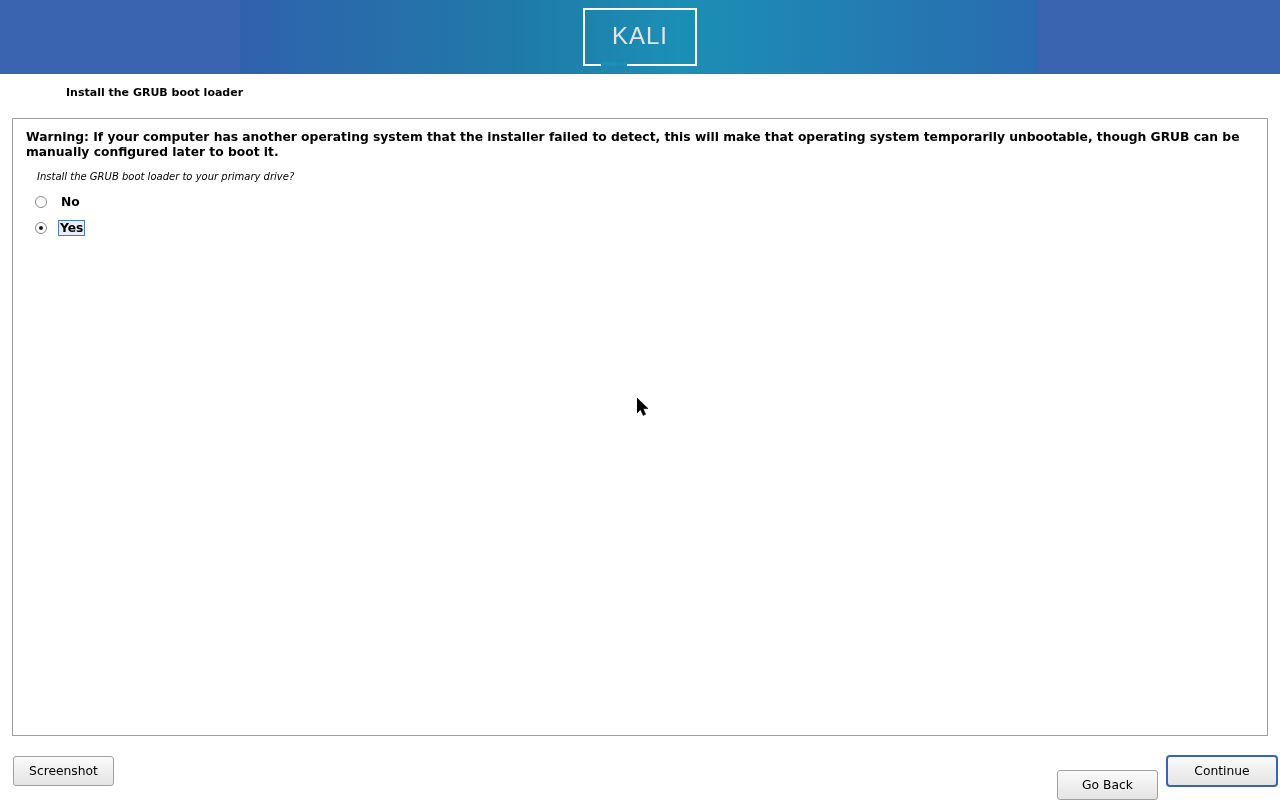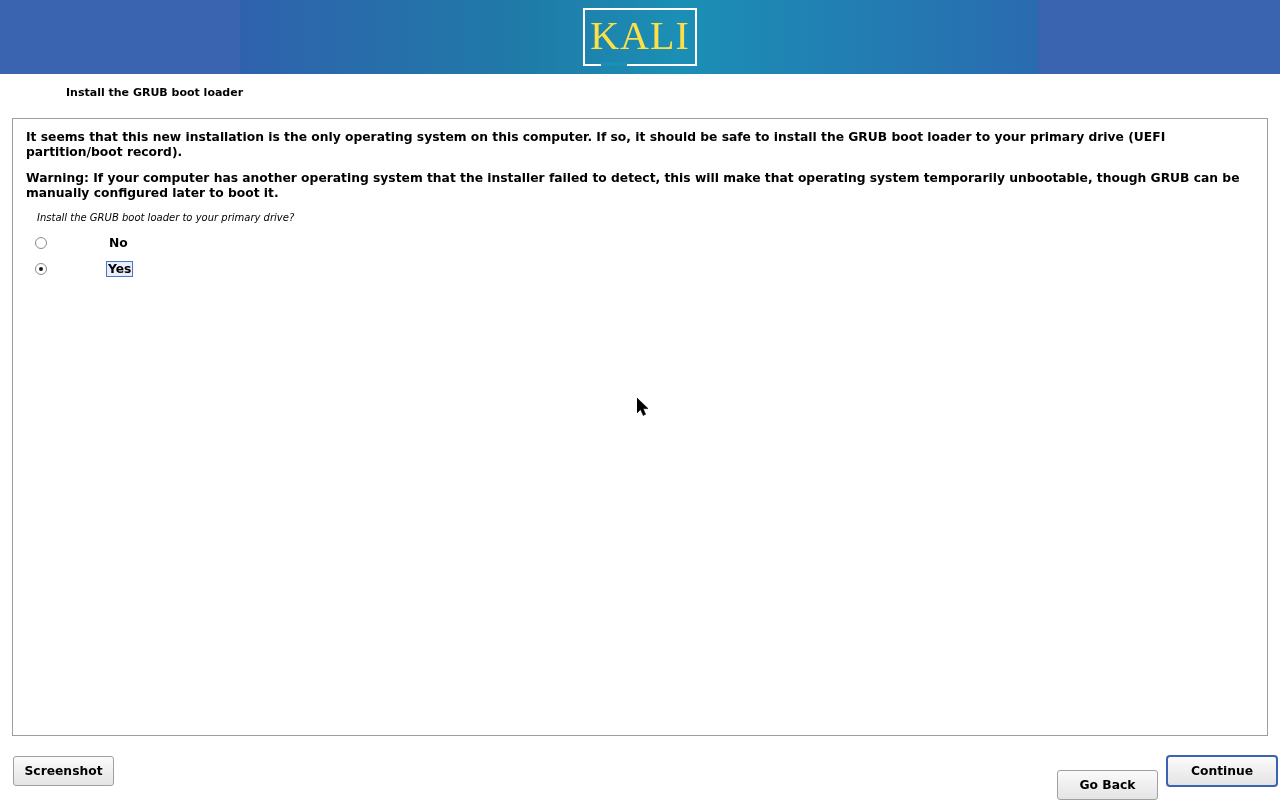--- a/index.html
+++ b/index.html
@@ -33,24 +33,24 @@
     top: 8px;
     transform: translateX(-50%);
     width: 114px;
     height: 58px;
     border: 2px solid #ffffff;
     display: flex;
     align-items: center;
     justify-content: center;
   }
   .banner-logo-text {
-    color: #fde047;
-    font-size: 40px;
+    color: #e5e5e5;
+    font-size: 24px;
     letter-spacing: 1px;
-    font-family: Liberation Serif, serif;
+    font-family: Liberation Sans, sans-serif;
     font-weight: 400;
     line-height: 1;
     padding-bottom: 2px;
   }
   .banner-logo::after {
     content: "";
     position: absolute;
     left: 16px;
     bottom: -2px;
     width: 26px;
@@ -93,21 +93,20 @@
     color: #000000;
     margin: 0 0 7px 11px;
   }
 
   
   .radio-row {
     display: flex;
     align-items: center;
     height: 26px;
     padding-left: 9px;
-    gap: 48px;
   }
   .radio {
     width: 12px;
     height: 12px;
     border-radius: 50%;
     border: 1px solid #8a8a8a;
     background: #ffffff;
     position: relative;
     flex: 0 0 auto;
     margin-right: 11px;
@@ -140,21 +139,21 @@
     width: 1280px;
     height: 54px;
   }
   .btn {
     position: absolute;
     height: 30px;
     border: 1px solid #a0a0a0;
     border-radius: 3px;
     background: linear-gradient(180deg, #fbfbfb 0%, #eeeeee 55%, #e4e4e4 100%);
     font-size: 12.3px;
-    font-weight: bold;
+    font-weight: normal;
     color: #000000;
     display: flex;
     align-items: center;
     justify-content: center;
     cursor: default;
     padding: 4px 14px;
   }
   .btn-screenshot { left: 13px; top: 10px; width: 101px; }
   .btn-goback { left: 1057px; top: 24px; width: 101px; text-align: center; }
   .btn-continue {
@@ -180,21 +179,20 @@
   <div class="banner-gradient"></div>
   <div class="banner-logo">
     <span class="banner-logo-text">KALI</span>
   </div>
 </div>
 
 <div class="page-title">Install the GRUB boot loader</div>
 
 <div class="panel">
   <div class="panel-inner">
-    <p class="para">It seems that this new installation is the only operating system on this computer. If so, it should be safe to install the GRUB boot loader to your primary drive (UEFI partition/boot record).</p>
     <p class="para">Warning: If your computer has another operating system that the installer failed to detect, this will make that operating system temporarily unbootable, though GRUB can be manually configured later to boot it.</p>
     <div class="question">Install the GRUB boot loader to your primary drive?</div>
 
     <div class="radio-row">
       <span class="radio"></span>
       <span class="radio-label">No</span>
     </div>
 
     <div class="radio-row">
       <span class="radio checked"></span>

